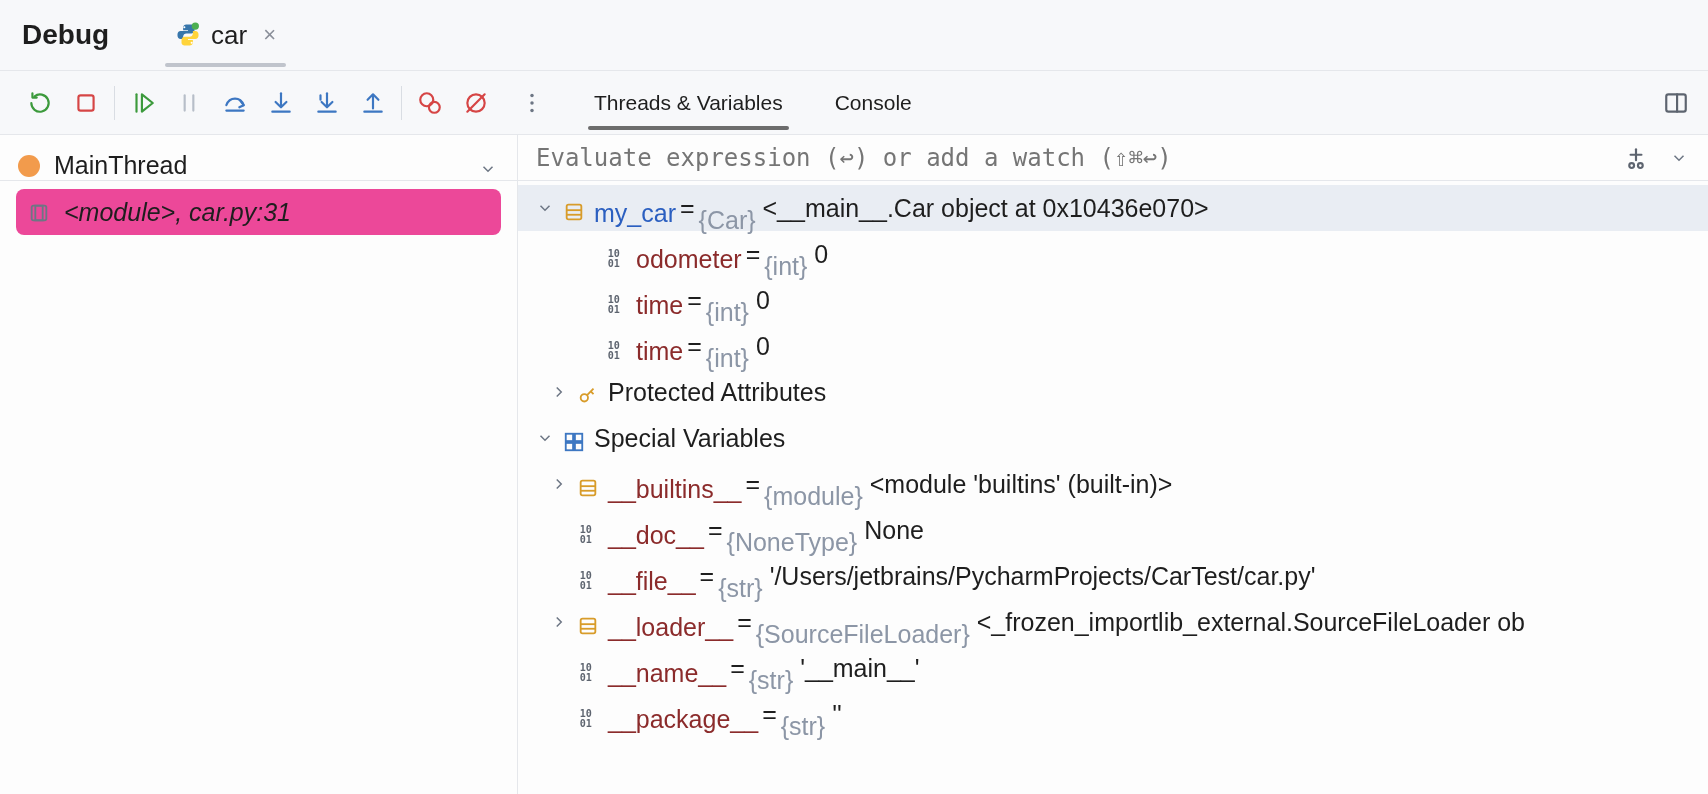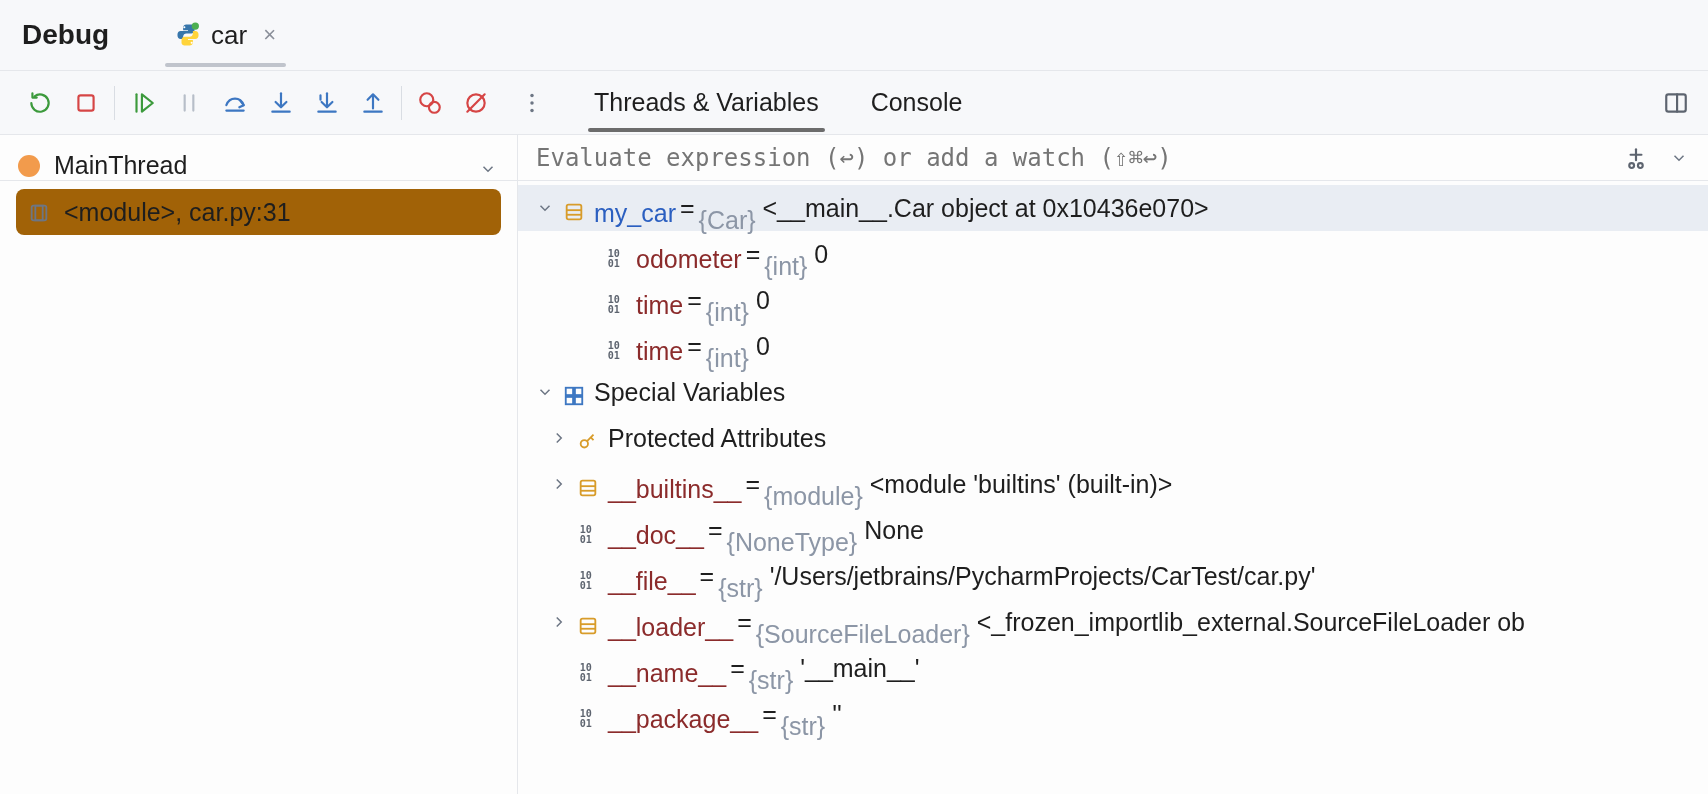--- a/index.html
+++ b/index.html
@@ -19,40 +19,40 @@
   .toolbar { height: 64px; display: flex; align-items: center; background: #f7f8fa; border-bottom: 1px solid #e5e7eb; padding: 0 12px; }
   .tb-group { display: flex; align-items: center; gap: 18px; padding: 0 14px; }
   .tb-sep { width: 1px; height: 34px; background: #d9dde3; }
   .tb-btn { width: 28px; height: 28px; display: flex; align-items: center; justify-content: center; cursor: pointer; color: #5d646f; }
   .tb-btn svg { width: 26px; height: 26px; stroke: currentColor; fill: none; stroke-width: 2; stroke-linecap: round; stroke-linejoin: round; }
   .green { color: #3c9a3c; }
   .red   { color: #d64545; }
   .gray  { color: #b7bec8; }
   .blue  { color: #3d77c2; }
   .tabs-right { display: flex; align-items: center; gap: 40px; margin-left: 28px; }
-  .view-tab { font-size: 25px; padding: 14px 6px; position: relative; cursor: pointer; }
+  .view-tab { font-size: 21px; padding: 14px 6px; position: relative; cursor: pointer; }
   .view-tab.active::after { content: ""; position: absolute; left: 0; right: 0; bottom: -1px; height: 4px; background: #6c6c6c; border-radius: 2px; }
   .spacer { flex: 1; }
   .layout-btn { margin-right: 6px; }
 
   
   .body { display: flex; height: calc(794px - 128px); }
   .panel-left { width: 518px; border-right: 1px solid #e5e7eb; display: flex; flex-direction: column; }
   .panel-right { flex: 1; display: flex; flex-direction: column; overflow: hidden; }
 
   .thread-row, .frame-row, .eval-row, .var-row { display: flex; align-items: center; height: 46px; }
 
   
   .thread-row { padding: 0 18px; font-size: 25px; border-bottom: 1px solid #e5e7eb; justify-content: space-between; align-items: flex-end; }
   .thread-left { display: flex; align-items: center; gap: 14px; }
   .breakpoint-dot { width: 22px; height: 22px; border-radius: 50%; background: #f29b4c; }
   .chevron { width: 22px; height: 22px; display: inline-flex; align-items: center; justify-content: center; color: #6d7684; }
   .chevron svg { width: 18px; height: 18px; stroke: currentColor; fill: none; stroke-width: 2; }
 
-  .frame-row { margin: 8px 16px 0 16px; padding: 0 12px; background: #a16207; border-radius: 8px; font-size: 25px; gap: 14px; }
+  .frame-row { margin: 8px 16px 0 16px; padding: 0 12px; background: #ec4899; border-radius: 8px; font-size: 25px; gap: 14px; font-style: italic; }
   .frame-icon { width: 22px; height: 22px; color: #6d7684; }
   .frame-icon svg { width: 22px; height: 22px; stroke: currentColor; fill: none; stroke-width: 2; }
 
   
   .eval-row { padding: 0 18px; border-bottom: 1px solid #e5e7eb; justify-content: space-between; }
   .eval-input { flex: 1; border: 0; outline: 0; font-family: "SF Mono", Menlo, Consolas, monospace; font-size: 24px; color: #6d7684; background: transparent; }
   .eval-right { display: flex; align-items: center; gap: 18px; color: #6d7684; }
 
   .vars { flex: 1; overflow: hidden; padding-top: 4px; }
   .var-row { padding-right: 12px; font-size: 25px; white-space: nowrap; }
@@ -301,51 +301,51 @@
               <text x="3" y="11">10</text>
               <text x="3" y="22">01</text>
             </svg>
           </span>
     <span class="vname">time</span>
     <span class="veq">=</span>
     <span class="vtype">{int}</span>
     <span>&nbsp;</span>
     <span class="vval">0</span>
   </div>
+        <div class="var-row indent-1" style="padding-left:28px">
+  <span class="exp chevron">
+            <svg viewBox="0 0 24 24" style="stroke:currentColor;fill:none;stroke-width:2">
+              <use href="#sym-chevron-right"></use>
+            </svg>
+          </span>
+  <span class="vicon">
+            <svg viewBox="0 0 24 24" class="icon-key">
+              <circle cx="8" cy="14" r="4"></circle>
+              <path d="M11 11l7-7m-3 3l3 3"></path>
+            </svg>
+          </span>
+  <span class="grp">Protected Attributes</span>
+</div>
         <div class="var-row indent-0">
   <span class="exp chevron">
             <svg viewBox="0 0 24 24" style="stroke:currentColor;fill:none;stroke-width:2">
               <use href="#sym-chevron-down"></use>
             </svg>
           </span>
   <span class="vicon">
             <svg viewBox="0 0 24 24" class="icon-grid">
               <rect x="3" y="3" width="8" height="8"></rect>
               <rect x="13" y="3" width="8" height="8"></rect>
               <rect x="3" y="13" width="8" height="8"></rect>
               <rect x="13" y="13" width="8" height="8"></rect>
             </svg>
           </span>
   <span class="grp">Special Variables</span>
 </div>
         <div class="var-row indent-1" style="padding-left:28px">
-  <span class="exp chevron">
-            <svg viewBox="0 0 24 24" style="stroke:currentColor;fill:none;stroke-width:2">
-              <use href="#sym-chevron-right"></use>
-            </svg>
-          </span>
-  <span class="vicon">
-            <svg viewBox="0 0 24 24" class="icon-key">
-              <circle cx="8" cy="14" r="4"></circle>
-              <path d="M11 11l7-7m-3 3l3 3"></path>
-            </svg>
-          </span>
-  <span class="grp">Protected Attributes</span>
-</div>
-        <div class="var-row indent-1" style="padding-left:28px">
     <span class="exp chevron">
             <svg viewBox="0 0 24 24" style="stroke:currentColor;fill:none;stroke-width:2">
               <use href="#sym-chevron-right"></use>
             </svg>
           </span>
     <span class="vicon">
             <svg viewBox="0 0 24 24" class="icon-class">
               <rect x="4" y="4" width="16" height="16" rx="2"></rect>
               <line x1="4" y1="10" x2="20" y2="10"></line>
               <line x1="4" y1="15" x2="20" y2="15"></line>

